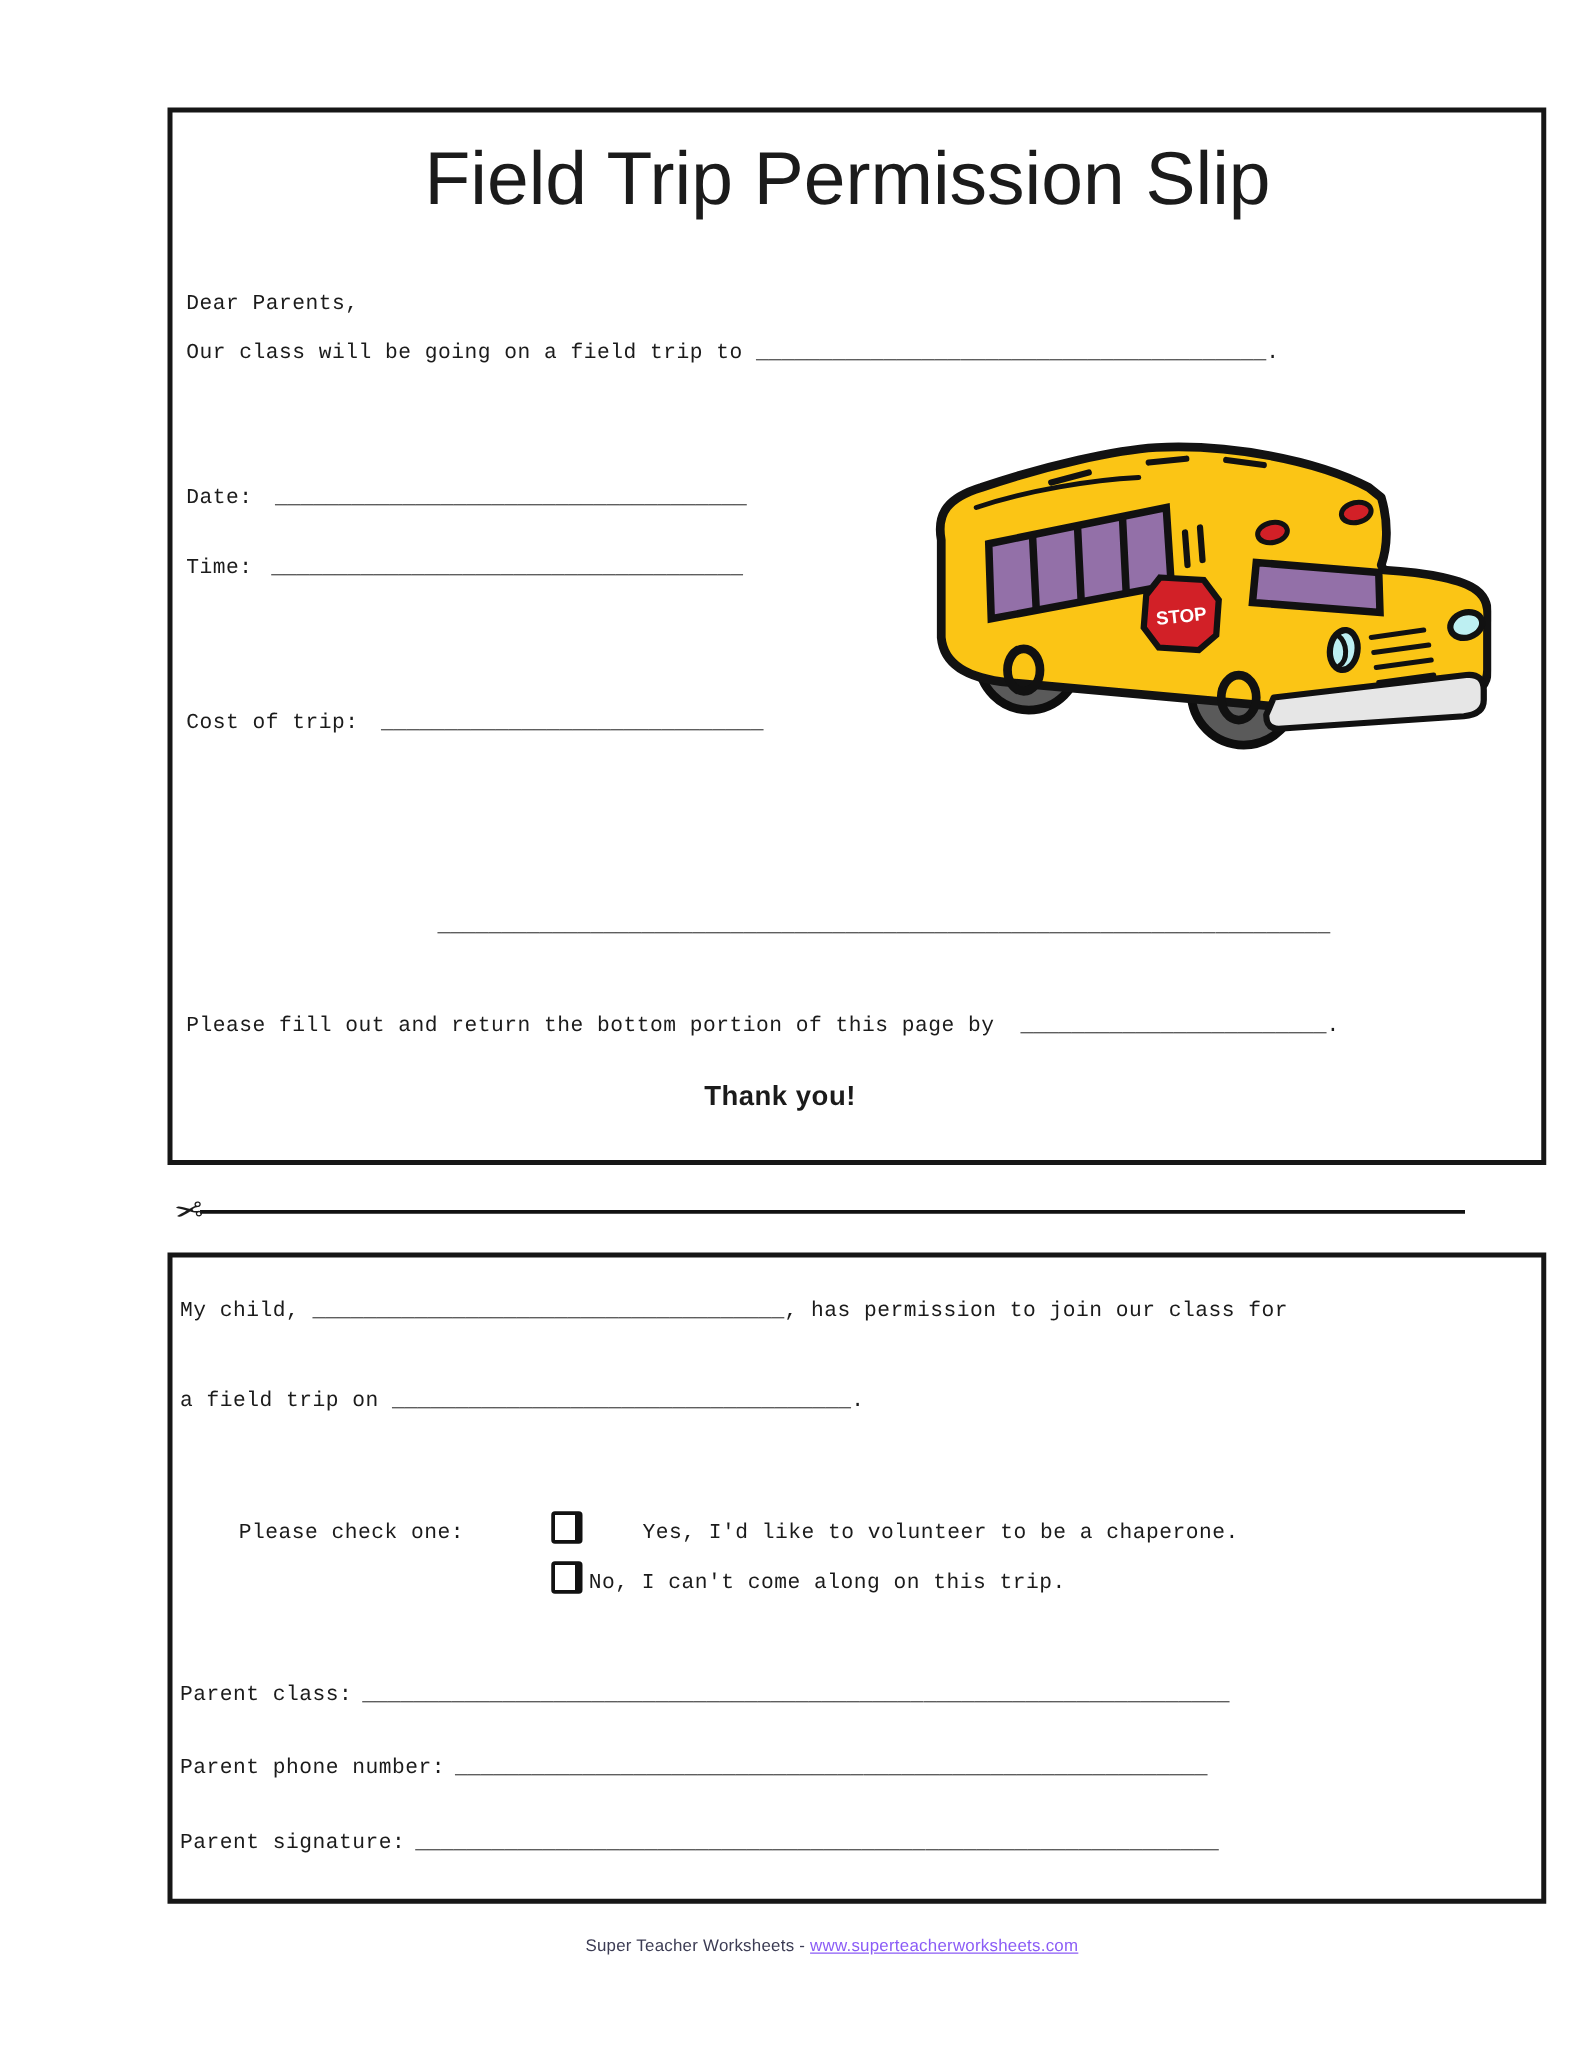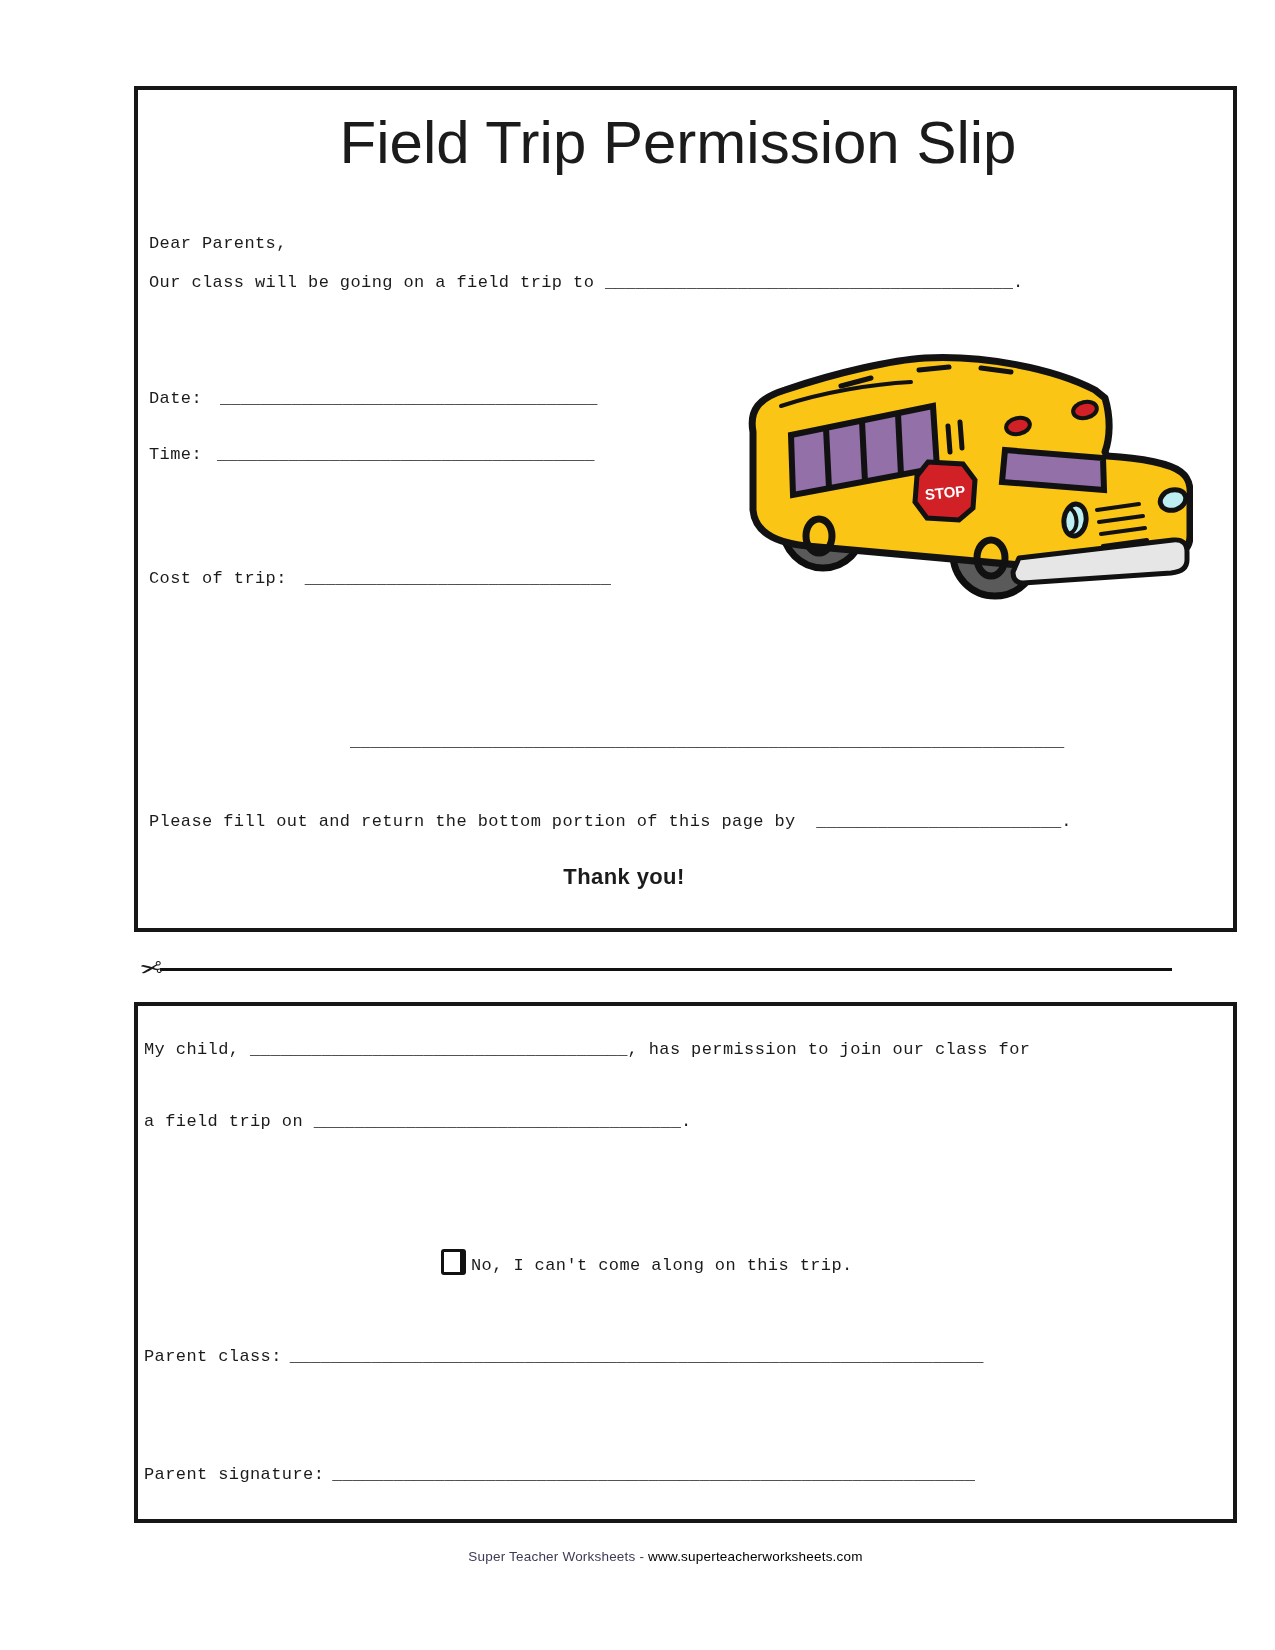--- a/index.html
+++ b/index.html
@@ -44,21 +44,21 @@
   }
   .opt1{margin-left:48px;}
   .opt2{margin-left:5px;}
   .l-pname{top:1344px;left:116px;}  .l-pname .blank{margin-left:8px;}
   .l-pphone{top:1402px;left:116px;} .l-pphone .blank{margin-left:8px;}
   .l-psig{top:1462px;left:116px;text-align:center;}   .l-psig .blank{margin-left:8px;}
   .footer{
     position:absolute;top:1549px;left:0;width:1275px;text-align:center;
     font-size:13.5px;letter-spacing:.2px;color:#3c3c54;
   }
-  .footer a{color:#000000;cursor:pointer;}
+  .footer a{color:#8b5cf6;text-decoration:underline;cursor:pointer;}
   .bus{position:absolute;left:695px;top:340px;width:470px;height:262px;}
 </style>
 </head>
 <body>
 
 <div class="page">
 
   <div class="frame frame-top"></div>
 
   <div class="title">Field Trip Permission Slip</div>
@@ -140,29 +140,35 @@
   <div class="frame frame-bottom"></div>
 
   <div class="line l-child">
     <span>My child, </span><span class="blank">_____________________________________</span><span>, has permission to join our class for</span>
   </div>
 
   <div class="line l-trip">
     <span>a field trip on </span><span class="blank">____________________________________</span><span>.</span>
   </div>
 
+  <div class="line l-check1">
+    <span class="cklabel">Please check one:</span><span class="cb"></span><span class="opt1">Yes, I'd like to volunteer to be a chaperone.</span>
+  </div>
 
   <div class="line l-check2">
     <span class="cb"></span><span class="opt2">No, I can't come along on this trip.</span>
   </div>
 
   <div class="line l-pname">
     <span>Parent class:</span><span class="blank">____________________________________________________________________</span>
   </div>
 
+  <div class="line l-pphone">
+    <span>Parent phone number:</span><span class="blank">___________________________________________________________</span>
+  </div>
 
   <div class="line l-psig">
     <span>Parent signature:</span><span class="blank">_______________________________________________________________</span>
   </div>
 
   <div class="footer">
     <span>Super Teacher Worksheets - </span><a>www.superteacherworksheets.com</a>
   </div>
 
 </div>

